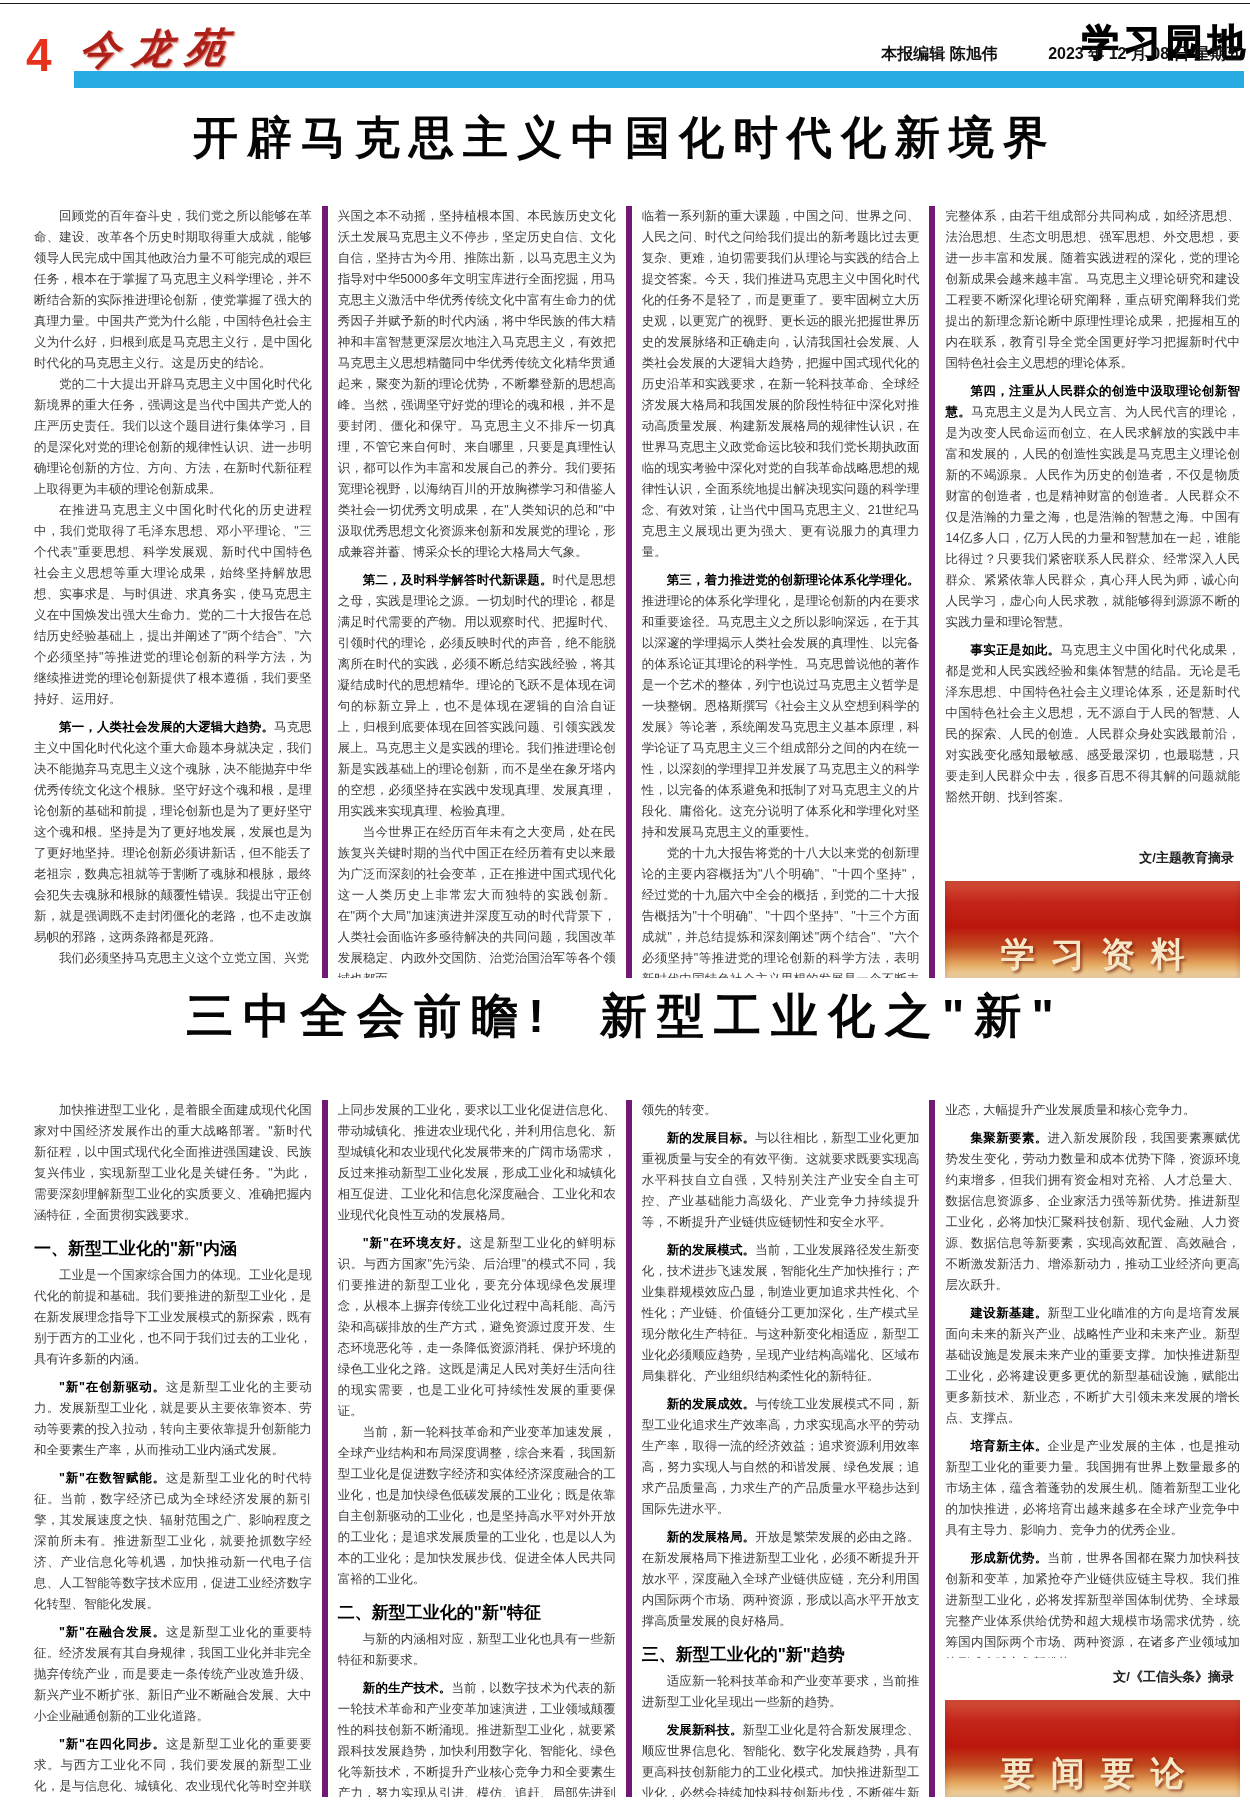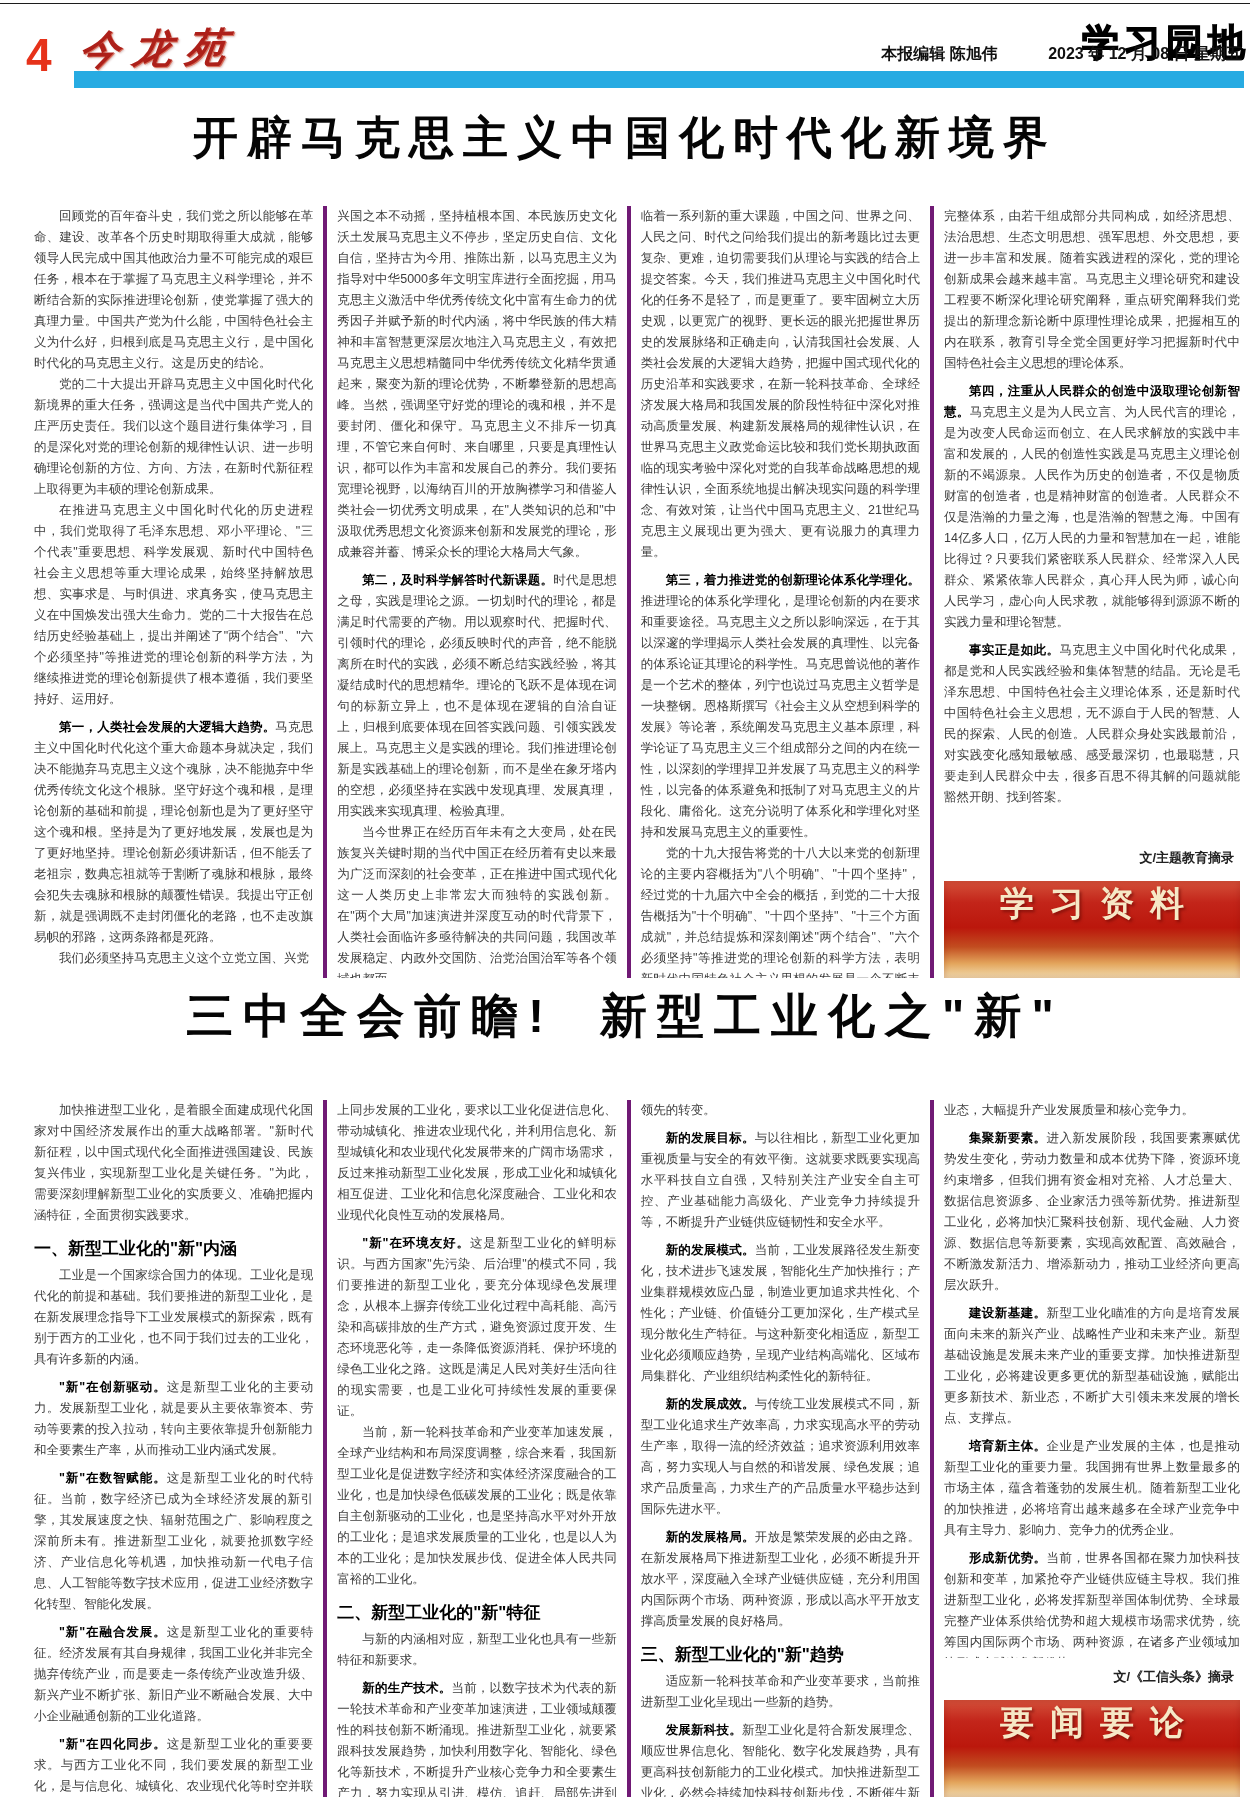--- a/index.html
+++ b/index.html
@@ -20,38 +20,38 @@
 
   
   .headline{position:absolute;left:0;width:100%;text-align:center;font-weight:900;color:#050505;white-space:pre;}
   .headline.h-one{top:100px;font-size:45px;letter-spacing:9px;margin-top:8px;}
   .headline.h-two{top:985px;font-size:47px;letter-spacing:10px;}
 
   
   .cols{position:absolute;left:34px;width:1206px;display:flex;align-items:stretch;}
   .cols.a1{top:206px;height:772px;}
   .cols.a2{top:1100px;height:697px;}
-  .col{flex:1 1 0;padding:0 10px;overflow:hidden;border-left:4px solid #701a75;}
+  .col{flex:1 1 0;padding:0 10px;overflow:hidden;border-left:6px solid #701a75;}
   .col:first-child{border-left:none;padding-left:0;}
   .col:last-child{flex:1.06 1 0;padding-right:0;}
   .colflex{display:flex;flex-direction:column;height:100%;}
   .coltext{flex:1 1 auto;min-height:0;overflow:hidden;}
 
   .col p{margin:0;font-size:12.5px;line-height:21px;text-align:justify;color:#3c3c3c;}
   .col p.para{text-indent:2em;}
   .col p.cont{text-indent:0;}
   .col p.lead-p{margin-top:7px;}
   .col p b{color:#000;font-weight:700;}
   .sec-heading{font-size:17px;line-height:23px;font-weight:900;color:#000;margin:11px 0 5px;}
 
   .attribution{flex:0 0 auto;text-align:right;font-size:13px;font-weight:700;color:#222;
                padding:10px 6px 14px 0;}
 
   
-  .redbox{flex:0 0 auto;height:97px;display:flex;align-items:flex-start;justify-content:center;
+  .redbox{flex:0 0 auto;height:97px;display:flex;align-items:flex-end;justify-content:center;
           background:linear-gradient(180deg,#d4513a 0%,#c3251a 22%,#bb170c 48%,#c24d20 68%,#e3a55c 85%,#f2ddb0 100%);
           box-shadow:inset 0 0 6px rgba(120,10,5,.25);}
   .redbox span{font-size:34px;font-weight:900;color:#f6e8c6;letter-spacing:16px;text-indent:16px;
           text-shadow:2px 2px 3px rgba(100,8,4,.6);}
 </style>
 </head>
 <body>
 
 <div class="page">
   <div class="top-rule"></div>

